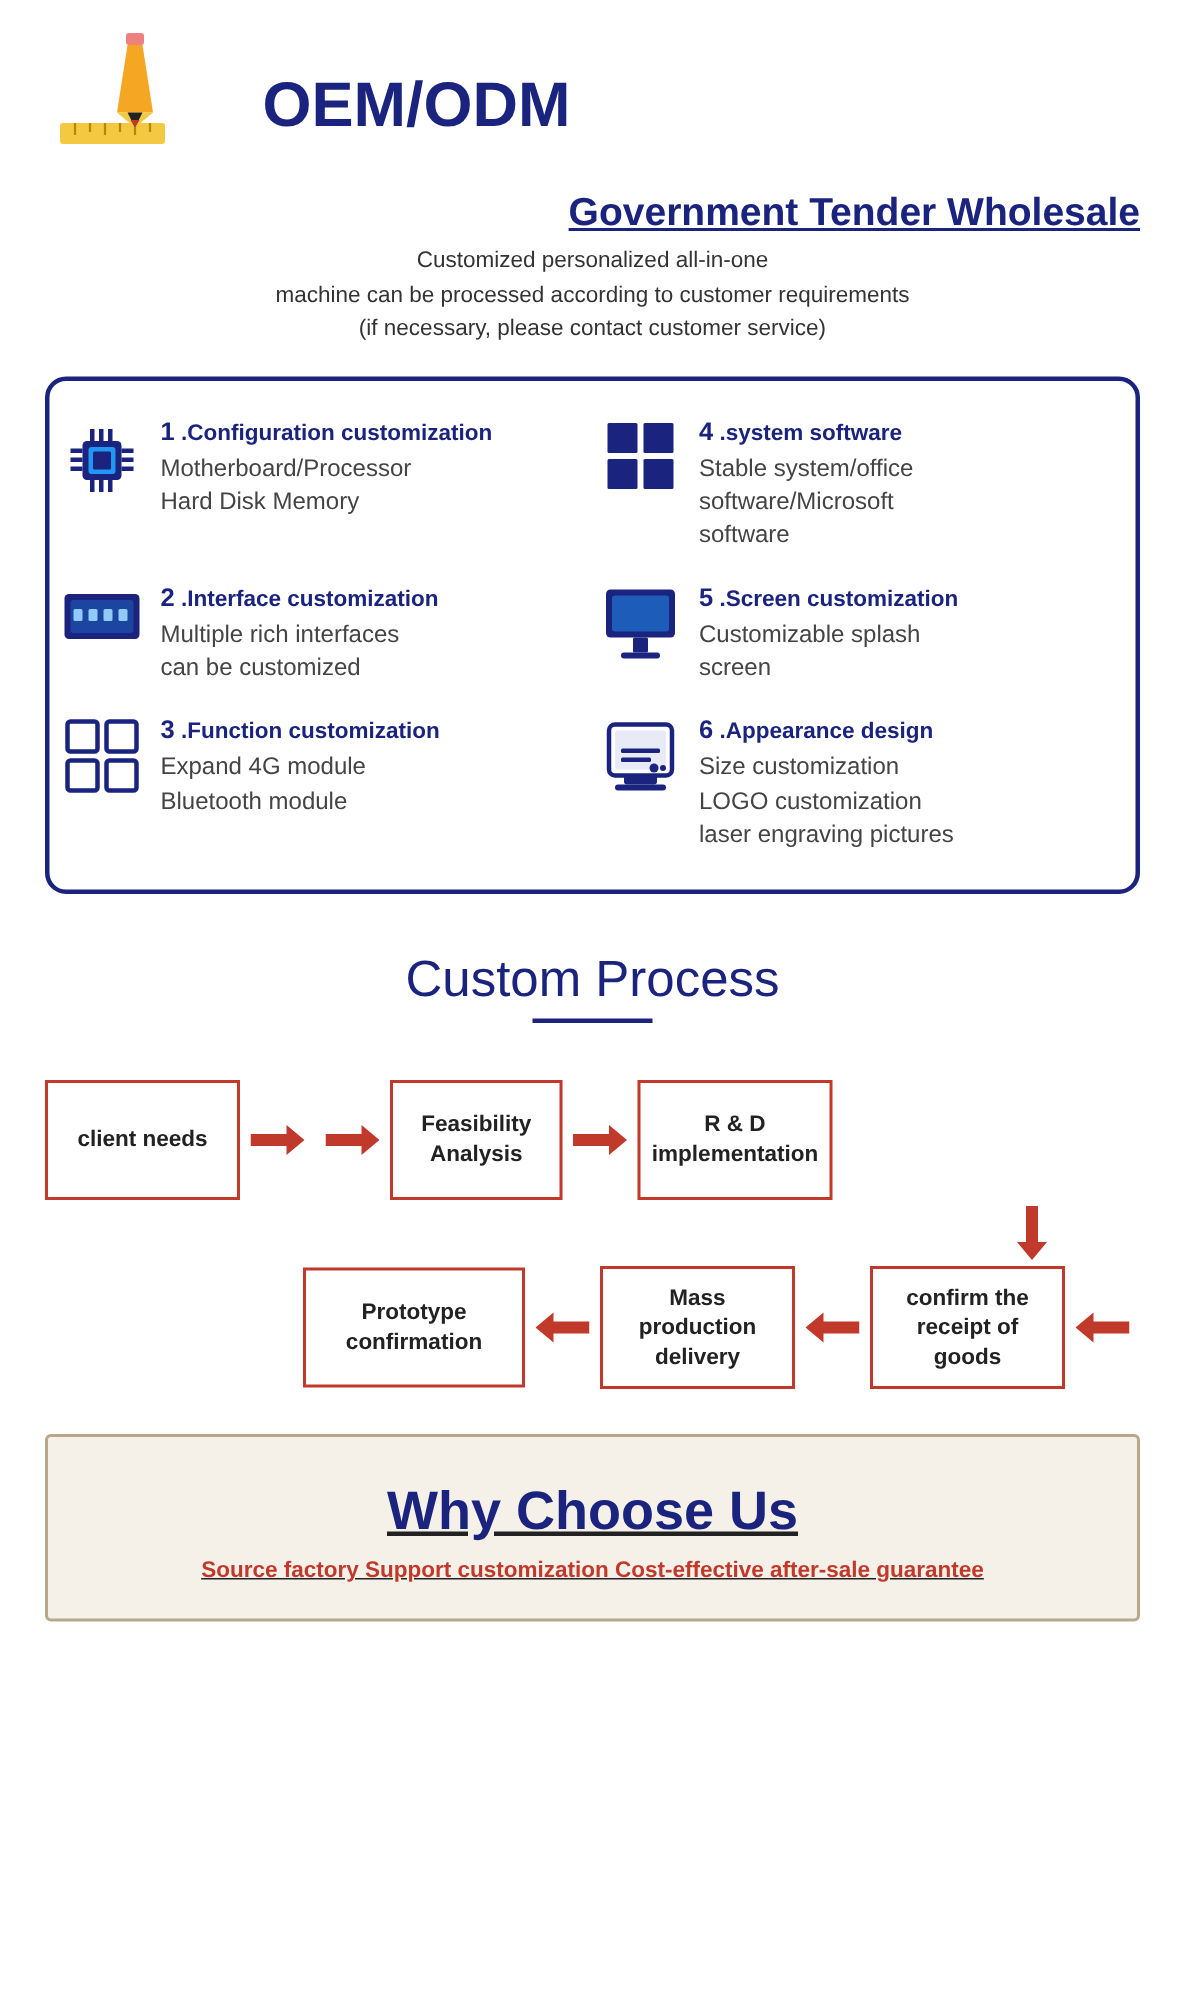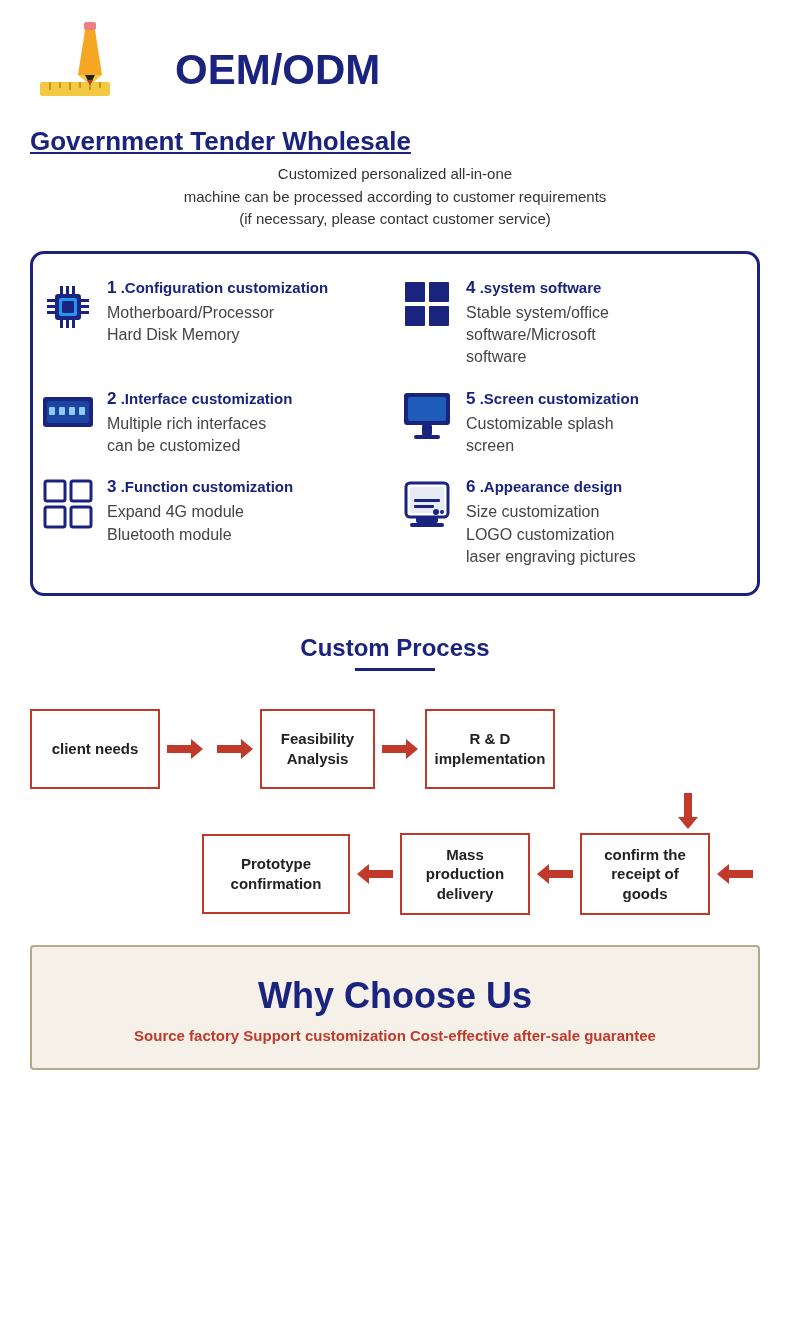--- a/index.html
+++ b/index.html
@@ -29,21 +29,21 @@
     .header-title {
       font-size: 42px;
       font-weight: 900;
       color: #1a237e;
     }
     .subtitle-main {
       font-size: 26px;
       font-weight: 900;
       color: #1a237e;
       text-decoration: underline;
-      text-align: left;
+      text-align: right;
       margin-bottom: 6px;
     }
     .subtitle-desc {
       font-size: 15px;
       color: #333;
       text-align: center;
       line-height: 1.5;
       margin-bottom: 20px;
     }
 
@@ -80,22 +80,22 @@
     }
     .feature-text p {
       font-size: 16px;
       color: #444;
       line-height: 1.4;
     }
 
     
     .section-title {
       text-align: center;
-      font-size: 24px;
-      font-weight: 700;
+      font-size: 34px;
+      font-weight: 400;
       color: #1a237e;
       margin-bottom: 30px;
       padding: 8px 0;
       position: relative;
     }
     .section-title::after {
       content: '';
       display: block;
       width: 80px;
       height: 3px;
@@ -152,20 +152,21 @@
       height: 24px;
     }
 
     
     .why-box {
       border: 2px solid #b8a88a;
       background: #f5f0e8;
       border-radius: 4px;
       padding: 28px 20px 24px;
       text-align: center;
+      text-decoration: underline;
     }
     .why-title {
       font-size: 36px;
       font-weight: 900;
       color: #1a237e;
       margin-bottom: 10px;
     }
     .why-sub {
       font-size: 15px;
       font-weight: 700;

